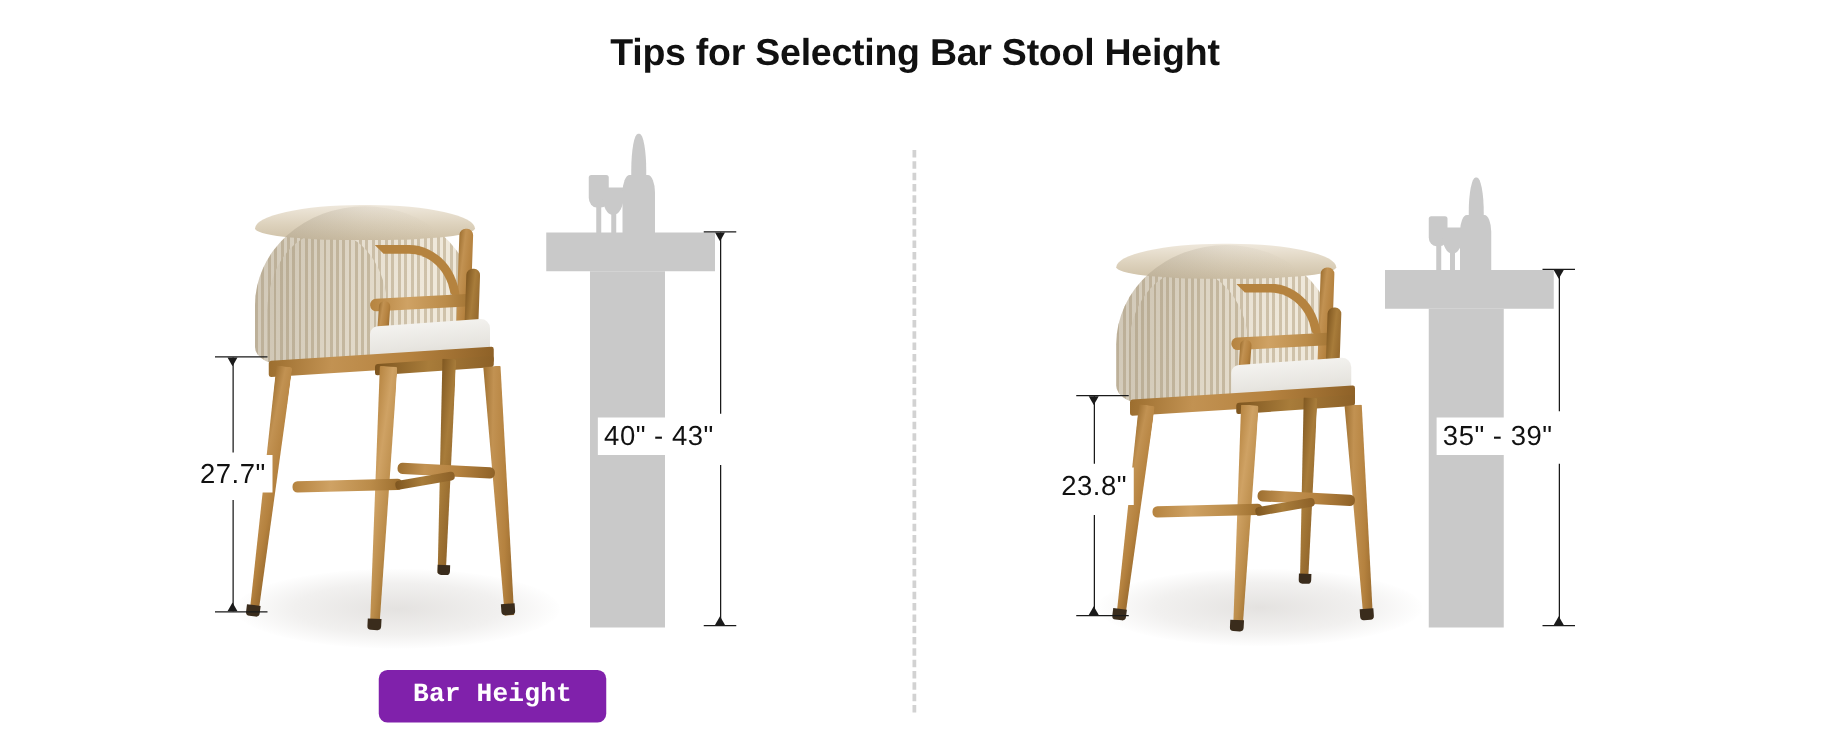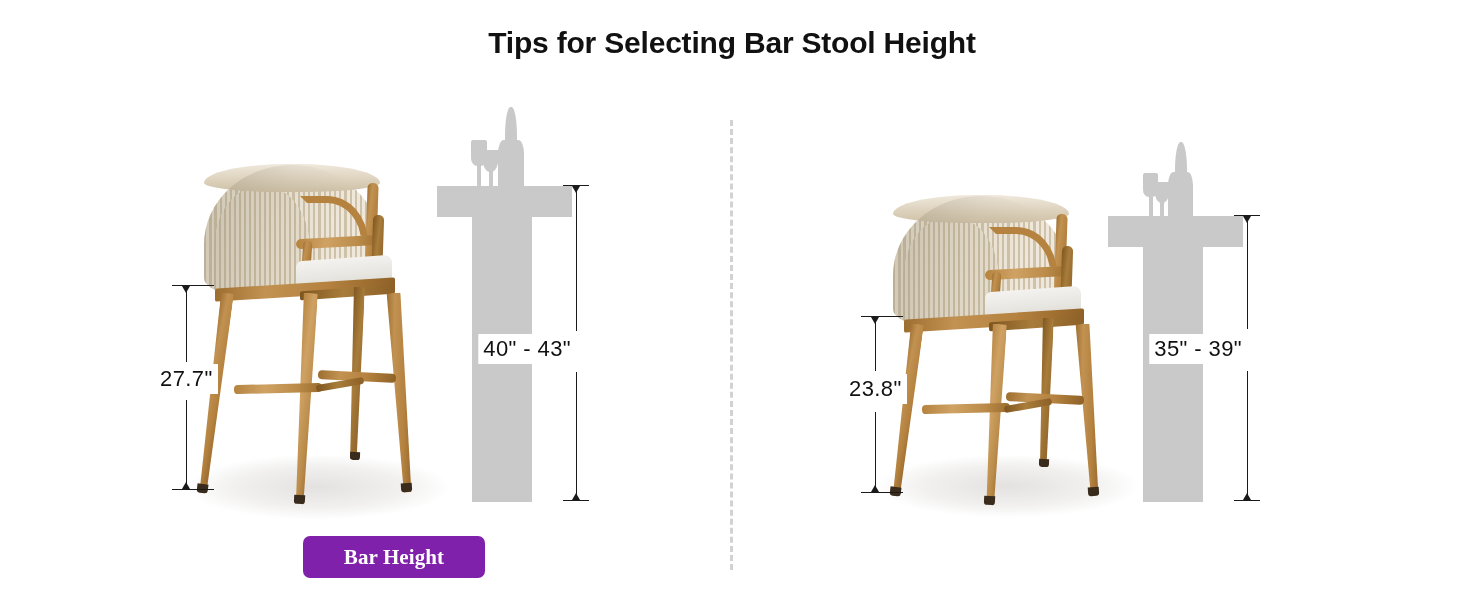--- a/index.html
+++ b/index.html
@@ -41,21 +41,21 @@
   .panel-left  { left: 0px;   width: 730px; }
   .panel-right { left: 730px; width: 734px; }
 
   
   .cta-button {
     position: absolute;
     background: #8021ab;
     color: #ffffff;
     border: none;
     border-radius: 7px;
-    font-family: Liberation Serif, serif;
+    font-family: Liberation Mono, monospace;
     font-weight: bold;
     font-size: 21px;
     letter-spacing: 0.1px;
     padding: 0 26px;
     height: 42px;
     line-height: 42px;
     white-space: nowrap;
     cursor: pointer;
     text-align: center;
   }

